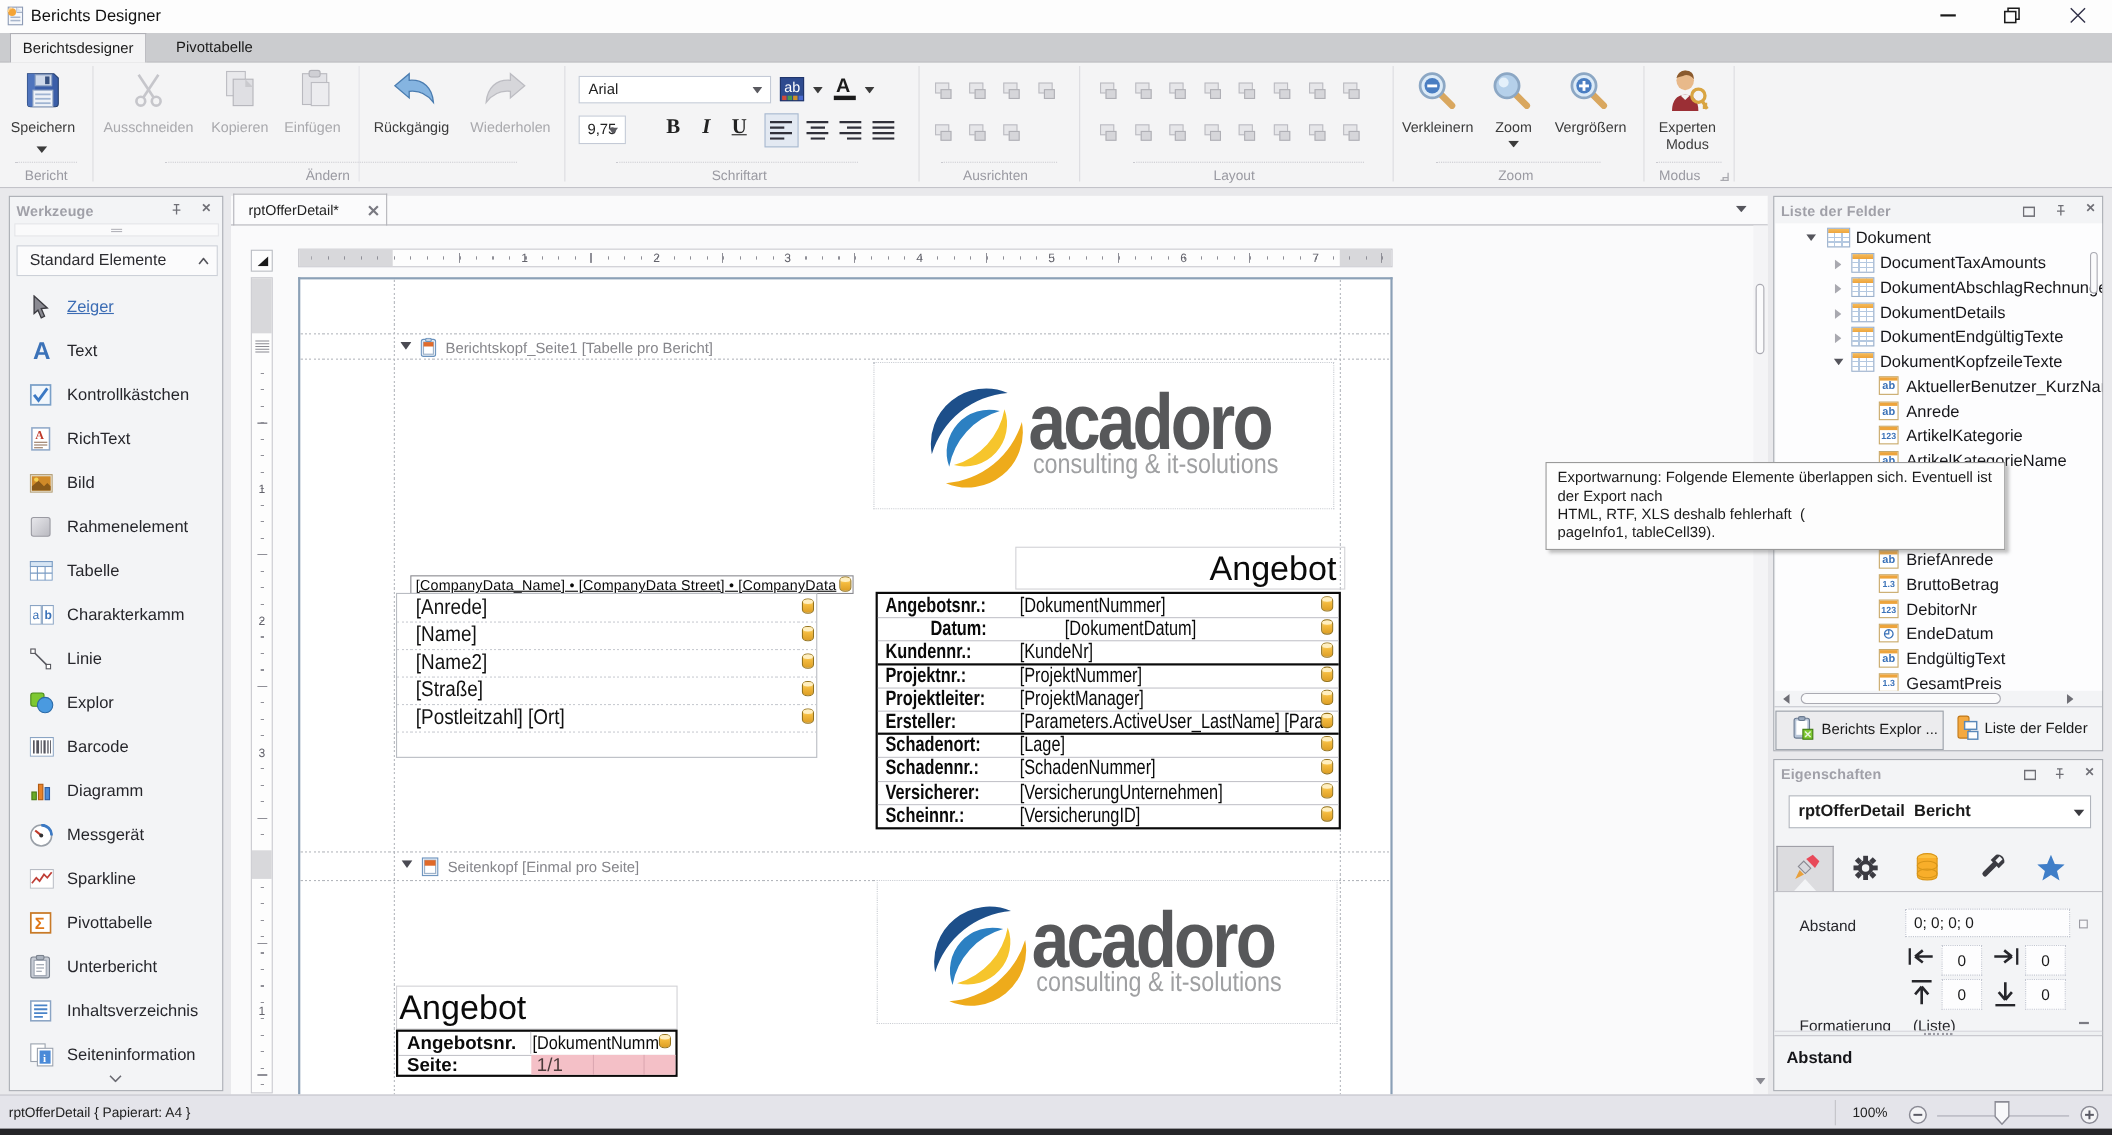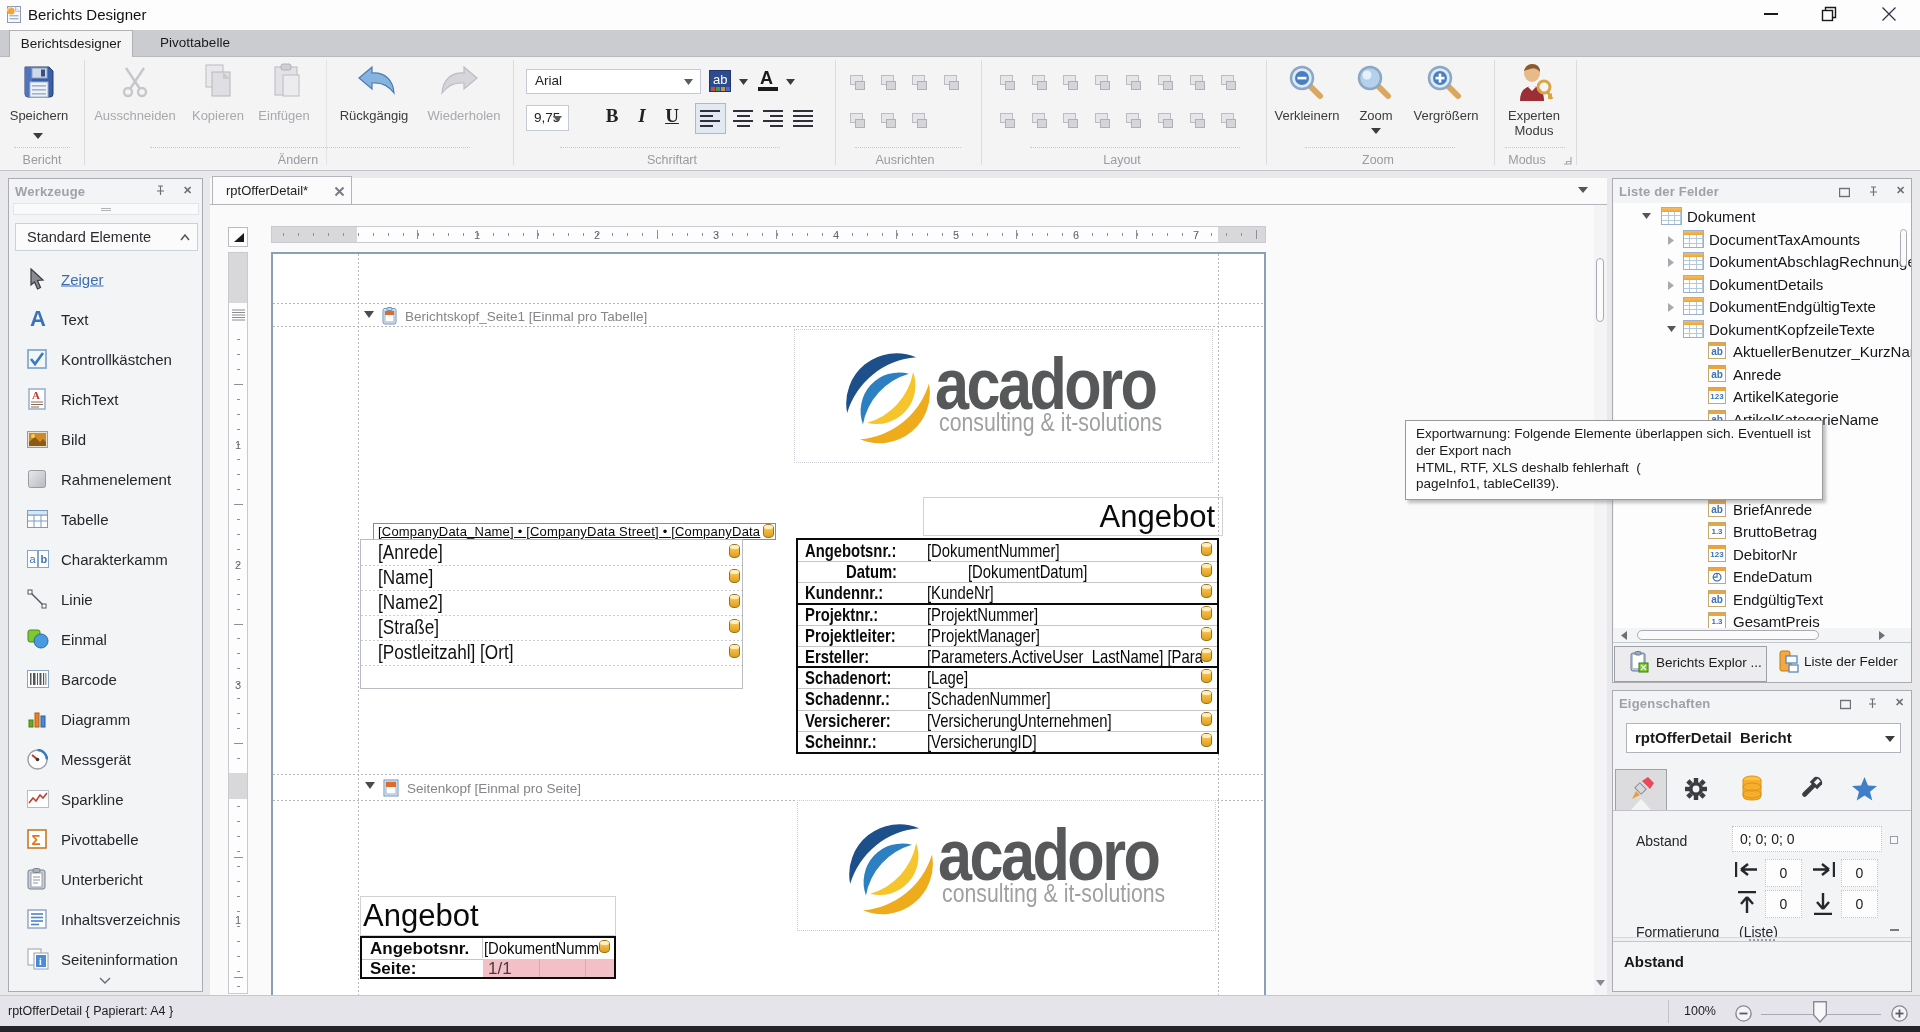--- a/index.html
+++ b/index.html
@@ -399,21 +399,21 @@
           <rect x="1" y="1" width="4" height="4" fill="#fff" stroke="#55555c"></rect>
           <rect x="15" y="15" width="4" height="4" fill="#fff" stroke="#55555c"></rect>
         </svg>
         <span class="tlbl">Linie</span>
       </div>
     <div class="tool" style="top:448px;">
         <svg width="22" height="20" viewBox="0 0 22 20">
           <rect x="1" y="1" width="12" height="12" rx="2" fill="#7ec832" stroke="#4a8a1a"></rect>
           <circle cx="14" cy="12" r="7" fill="#4a9ae0" stroke="#2a6aa8"></circle>
         </svg>
-        <span class="tlbl">Einmal</span>
+        <span class="tlbl">Explor</span>
       </div>
     <div class="tool" style="top:488px;">
         <svg width="22" height="18" viewBox="0 0 22 18">
           <rect x="0.5" y="0.5" width="21" height="17" fill="#fff" stroke="#8aa4c4"></rect>
           <g fill="#55555e">
             <rect x="3" y="3" width="1.5" height="12"></rect>
             <rect x="6" y="3" width="2.5" height="12"></rect>
             <rect x="10" y="3" width="1" height="12"></rect>
             <rect x="12.5" y="3" width="2" height="12"></rect>
             <rect x="16" y="3" width="1.2" height="12"></rect>
@@ -548,21 +548,21 @@
 
       <svg class="abs" style="left:91px; top:57px;" width="10" height="7" viewBox="0 0 10 7">
           <path d="M0 0 H10 L5 7 Z" fill="#4a4a52"></path>
         </svg>
       <svg class="abs" style="left:109px; top:53px;" width="15" height="18" viewBox="0 0 15 18">
         <rect x="1" y="1.5" width="13" height="15.5" rx="2" fill="#e8eef6" stroke="#6a92bd"></rect>
         <rect x="3" y="4" width="9" height="11" fill="#fff" stroke="#9ab0c8"></rect>
         <rect x="3" y="4" width="9" height="4" fill="#e06a2a"></rect>
         <rect x="5" y="0.5" width="5" height="3" rx="1" fill="#c8d4e4" stroke="#6a92bd"></rect>
       </svg>
-      <div class="bandlbl" style="left:132px; top:55px;">Berichtskopf_Seite1 [Einmal pro Tabelle]</div>
+      <div class="bandlbl" style="left:132px; top:55px;">Berichtskopf_Seite1 [Tabelle pro Bericht]</div>
       <div class="hdash" style="left:0px; top:72px; width:991px;"></div>
 
       <div class="abs logobox" style="left:521px; top:75px;">
         <svg class="abs logomark" viewBox="0 0 86 96">
           <path d="M4.9 67 A48 48 0 0 1 70.8 13.8 A75 75 0 0 0 4.9 67 Z" fill="#1d4f8a"></path>
           <path d="M20 78 A37 37 0 0 1 64 29.5 A62 62 0 0 0 20 78 Z" fill="#2c80c2"></path>
           <g transform="rotate(180 44 53)">
               <path d="M4.9 67 A48 48 0 0 1 70.8 13.8 A75 75 0 0 0 4.9 67 Z" fill="#eeab1b"></path>
           <path d="M20 78 A37 37 0 0 1 64 29.5 A62 62 0 0 0 20 78 Z" fill="#f6c52c"></path>
             </g>

